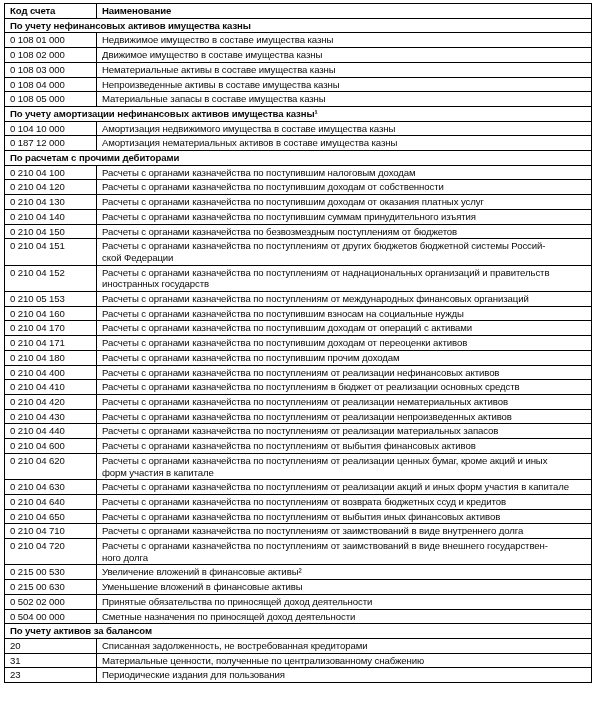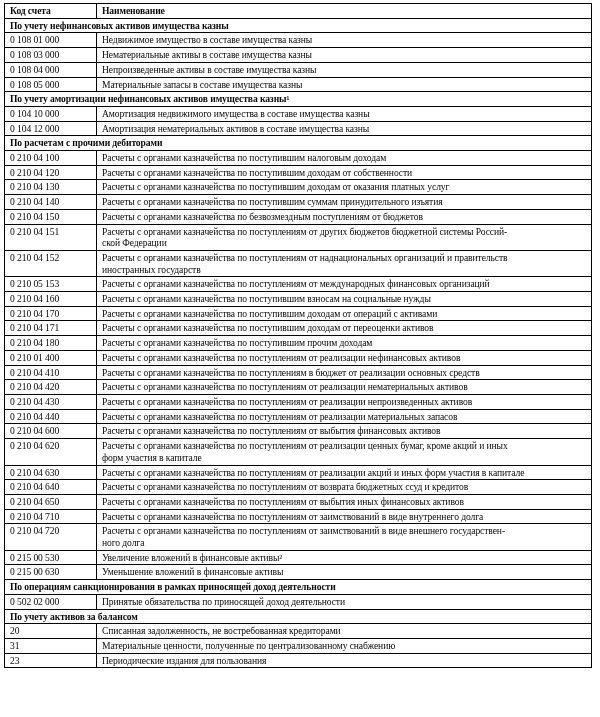--- a/index.html
+++ b/index.html
@@ -8,21 +8,21 @@
     background: #ffffff;
     width: 600px;
     height: 717px;
     overflow: hidden;
   }
   .page {
     width: 600px;
     height: 717px;
     box-sizing: border-box;
     padding: 3px 20px 4px 4px;
-    font-family: Liberation Serif, serif;
+    font-family: Liberation Sans, sans-serif;
     color: #0a0a0a;
   }
   table.accounts {
     border-collapse: collapse;
     width: 588px;
     table-layout: fixed;
   }
   table.accounts th,
   table.accounts td {
     border: 1px solid #000;
@@ -62,40 +62,44 @@
     </thead>
     <tbody>
         <tr>
           <td colspan="2" class="section">По учету нефинансовых активов имущества казны</td>
         </tr>
         <tr>
           <td class="code">0 108 01  000</td>
           <td class="name">Недвижимое имущество в составе имущества казны</td>
         </tr>
         <tr>
+          <td class="code">0 108 02  000</td>
+          <td class="name">Движимое имущество в составе имущества казны</td>
+        </tr>
+        <tr>
           <td class="code">0 108 03  000</td>
           <td class="name">Нематериальные активы в составе имущества казны</td>
         </tr>
         <tr>
           <td class="code">0 108 04  000</td>
           <td class="name">Непроизведенные активы в составе имущества казны</td>
         </tr>
         <tr>
           <td class="code">0 108 05  000</td>
           <td class="name">Материальные запасы в составе имущества казны</td>
         </tr>
         <tr>
           <td colspan="2" class="section">По учету амортизации нефинансовых активов имущества казны¹</td>
         </tr>
         <tr>
           <td class="code">0 104 10  000</td>
           <td class="name">Амортизация недвижимого имущества в составе имущества казны</td>
         </tr>
         <tr>
-          <td class="code">0 104 12  000</td>
+          <td class="code">0 187 12  000</td>
           <td class="name">Амортизация нематериальных активов в составе имущества казны</td>
         </tr>
         <tr>
           <td colspan="2" class="section">По расчетам с прочими дебиторами</td>
         </tr>
         <tr>
           <td class="code">0 210 04  100</td>
           <td class="name">Расчеты с органами казначейства по поступившим налоговым доходам</td>
         </tr>
         <tr>
@@ -138,21 +142,21 @@
         </tr>
         <tr>
           <td class="code">0 210 04  171</td>
           <td class="name">Расчеты с органами казначейства по поступившим доходам от переоценки активов</td>
         </tr>
         <tr>
           <td class="code">0 210 04  180</td>
           <td class="name">Расчеты с органами казначейства по поступившим прочим доходам</td>
         </tr>
         <tr>
-          <td class="code">0 210 01  400</td>
+          <td class="code">0 210 04  400</td>
           <td class="name">Расчеты с органами казначейства по поступлениям от реализации нефинансовых активов</td>
         </tr>
         <tr>
           <td class="code">0 210 04  410</td>
           <td class="name">Расчеты с органами казначейства по поступлениям в бюджет от реализации основных средств</td>
         </tr>
         <tr>
           <td class="code">0 210 04  420</td>
           <td class="name">Расчеты с органами казначейства по поступлениям от реализации нематериальных активов</td>
         </tr>
@@ -196,25 +200,26 @@
         </tr>
         <tr>
           <td class="code">0 215 00 530</td>
           <td class="name">Увеличение вложений в финансовые активы²</td>
         </tr>
         <tr>
           <td class="code">0 215 00 630</td>
           <td class="name">Уменьшение вложений в финансовые активы</td>
         </tr>
         <tr>
-          <td colspan="2" class="section">По операциям санкционирования в рамках приносящей доход деятельности</td>
-        </tr>
-        <tr>
           <td class="code">0 502 02  000</td>
           <td class="name">Принятые обязательства по приносящей доход деятельности</td>
+        </tr>
+        <tr>
+          <td class="code">0 504 00  000</td>
+          <td class="name">Сметные назначения по приносящей доход деятельности</td>
         </tr>
         <tr>
           <td colspan="2" class="section">По учету активов за балансом</td>
         </tr>
         <tr>
           <td class="code">20</td>
           <td class="name">Списанная задолженность, не востребованная кредиторами</td>
         </tr>
         <tr>
           <td class="code">31</td>

